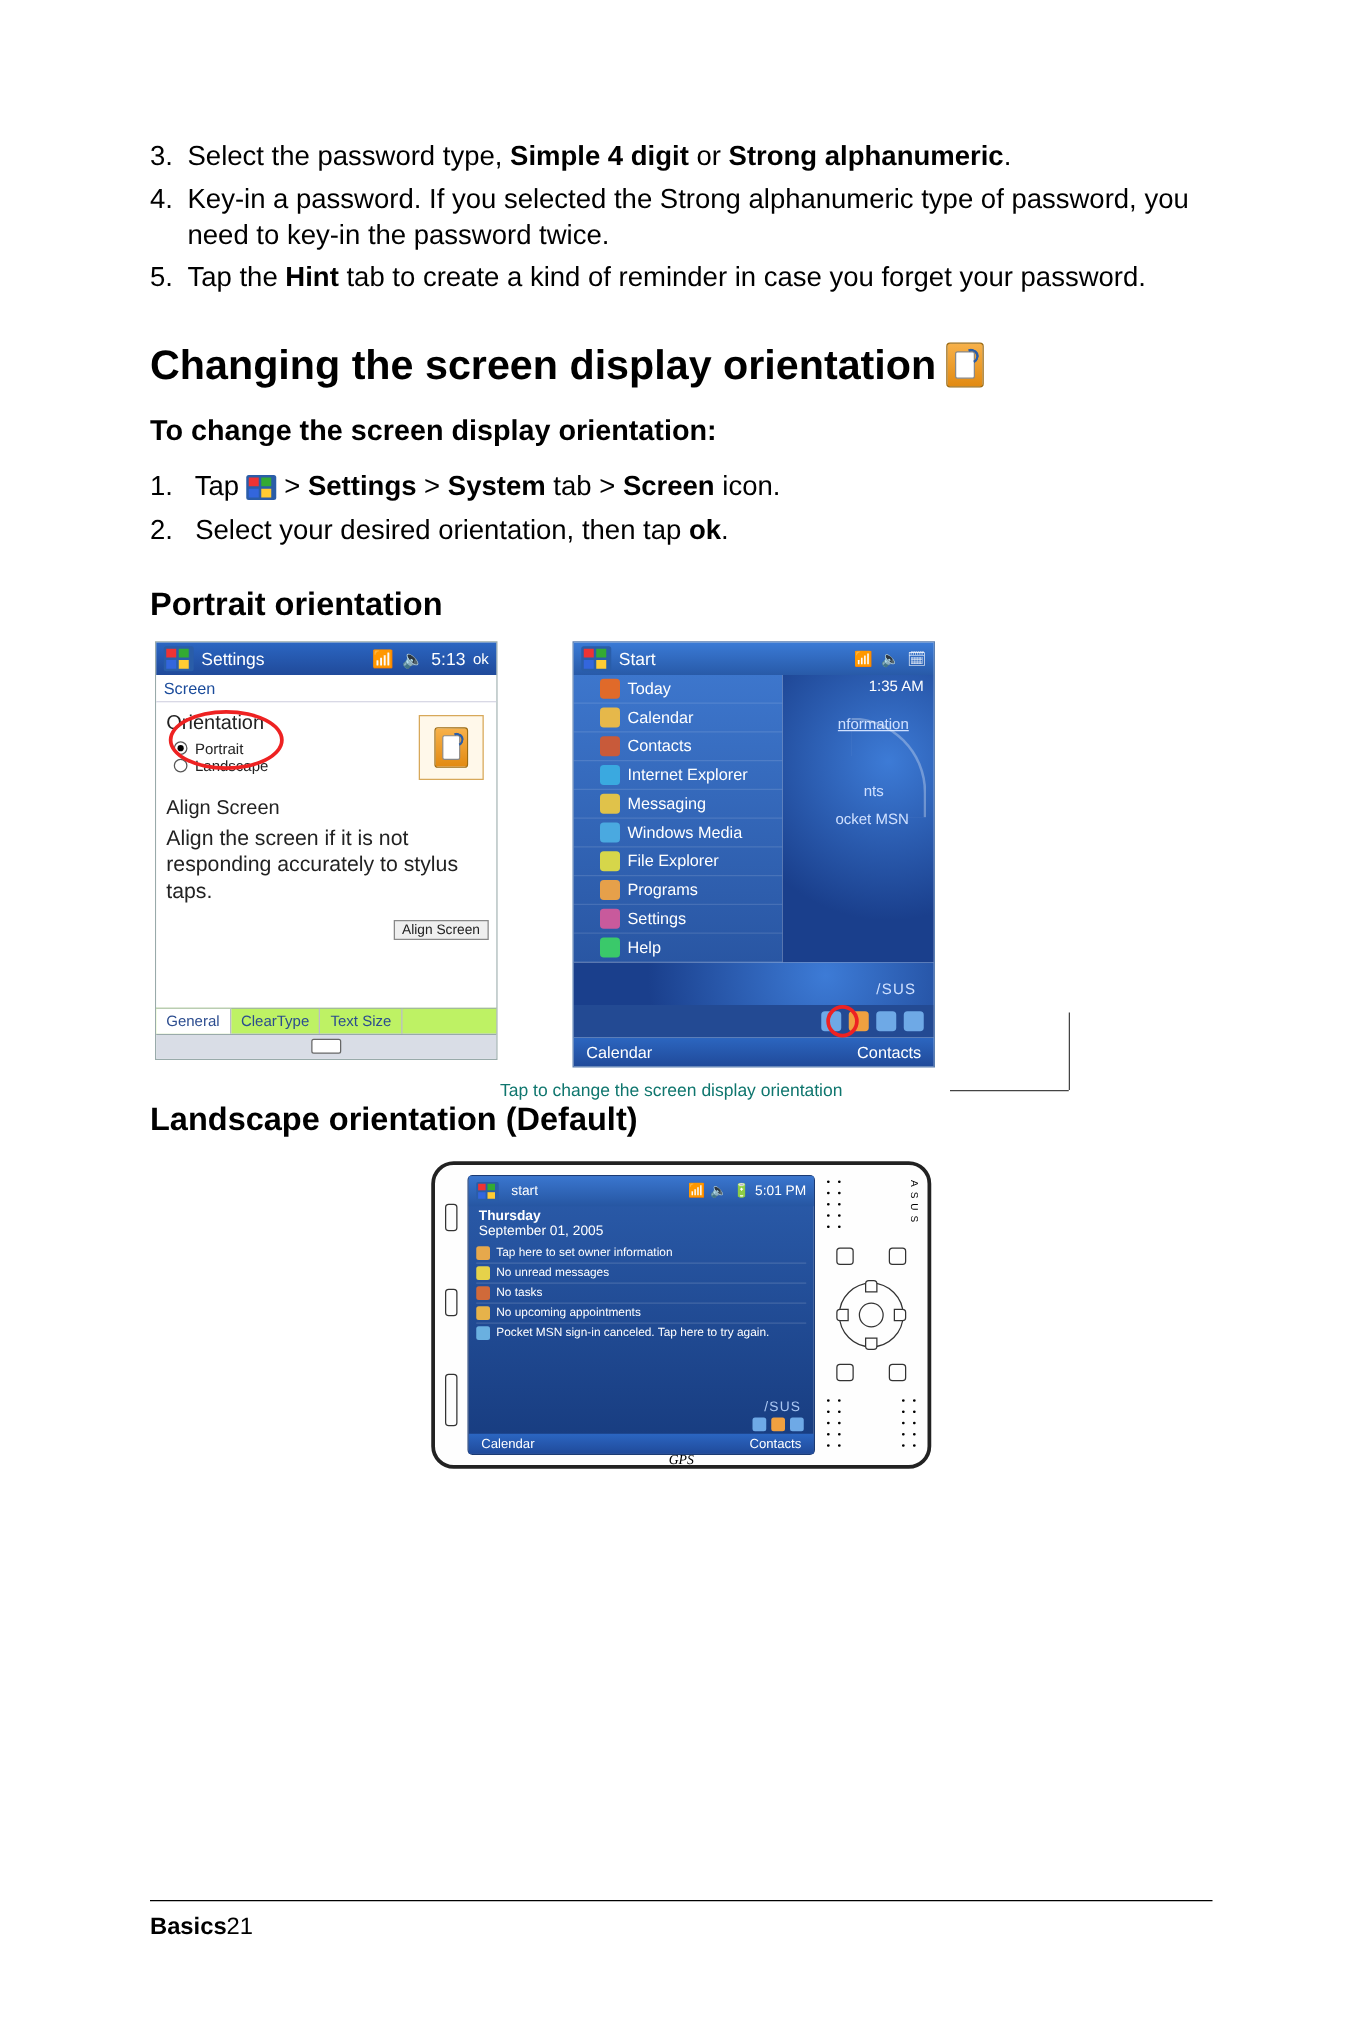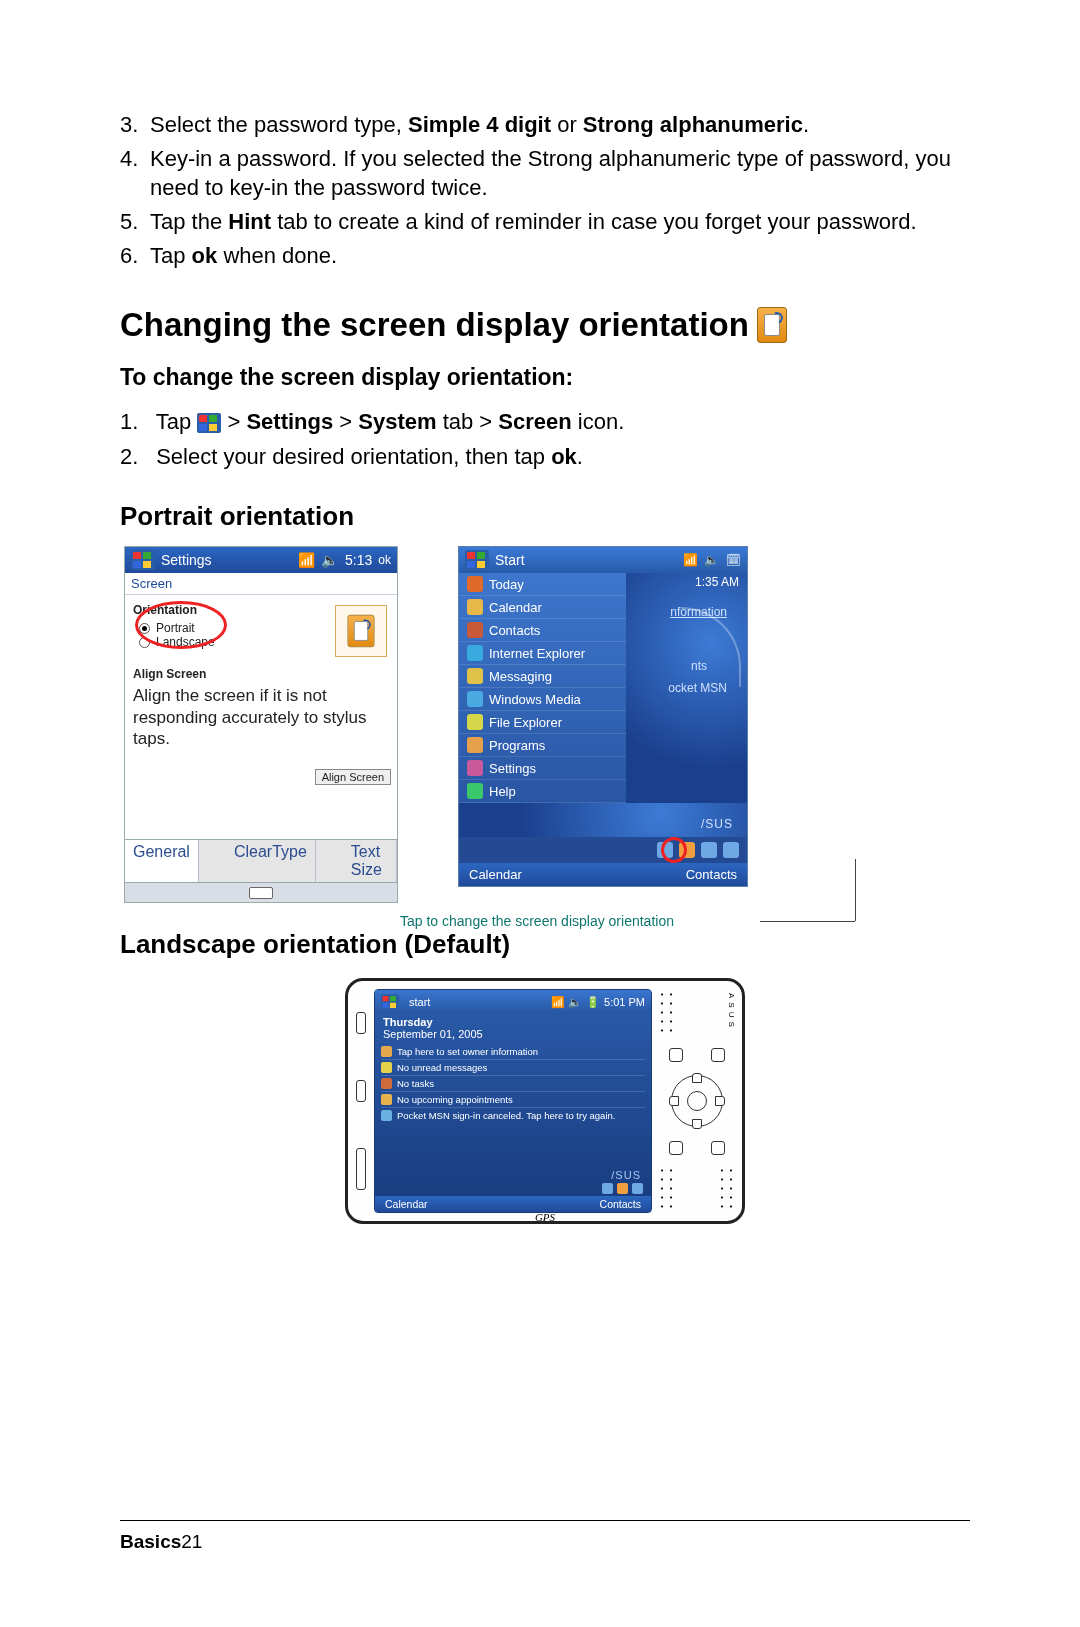--- a/index.html
+++ b/index.html
@@ -64,41 +64,41 @@
 
   
   .shots-row { display: flex; gap: 60px; align-items: flex-start; margin-left: 4px; }
 
   .wm-shot { width: 274px; border: 1px solid #9aa; font-family: Tahoma, Arial, sans-serif; }
   .wm-title { background: linear-gradient(#2b66c2,#204a9a); color:#fff; font-size:14px; padding:3px 6px; display:flex; align-items:center; gap:6px; }
   .wm-title .spacer { flex:1; }
   .wm-title .ok { font-size:12px; }
   .wm-sub { background:#fff; color:#1a4b9b; font-size:13px; padding:3px 6px; border-bottom:1px solid #ccd; }
   .wm-body { background:#fff; padding:8px 8px 8px 8px; font-size:12px; color:#222; position:relative; height: 244px; }
-  .wm-body .group-title { font-weight:bold; font-size:12px; margin-bottom:4px; }
+  .wm-body .group-title { font-weight:normal; font-size:16px; margin-bottom:4px; }
   .wm-body .radio { display:flex; align-items:center; gap:6px; font-size:12px; margin-left:6px; }
   .wm-body .radio .dot { width:11px; height:11px; border:1px solid #555; border-radius:50%; display:inline-block; position:relative; }
   .wm-body .radio .dot.sel::after { content:""; position:absolute; left:2px; top:2px; width:5px; height:5px; background:#000; border-radius:50%; }
   .red-ring { position:absolute; border:3px solid #e22; border-radius:50%; }
   .ring1 { width:92px; height:48px; left:2px; top:-2px; }
   .align-block { margin-top:18px; }
   .align-block .desc { font-size:17px; line-height:1.25; margin-top:2px; }
   .align-btn { position:absolute; right:6px; bottom:54px; font-size:11px; border:1px solid #888; background:#efefef; padding:1px 6px; }
   .rotate-btn-inside { position:absolute; right:10px; top:10px; width:52px; height:52px; border:1px solid #d7a85a; background:#fff8ea; display:flex; align-items:center; justify-content:center; }
-  .wm-tabs { background:#e5e5e5; border-top:1px solid #9aa; display:flex; font-size:16px;gap:27px; }
+  .wm-tabs { background:#bef264; border-top:1px solid #9aa; display:flex; font-size:12px; }
   .wm-tabs .tab { padding:3px 8px; border-right:1px solid #bbc; color:#2b4c8f; }
   .wm-tabs .tab.active { background:#fff; }
   .wm-foot { background:#d9dde6; height:20px; border-top:1px solid #9aa; display:flex; align-items:center; justify-content:center; }
   .wm-foot .kbd { width:24px; height:12px; border:1px solid #666; border-radius:2px; background:#fff; }
 
   .wm-shot2 { width: 290px; border:1px solid #5a7eb0; font-family: Tahoma, Arial, sans-serif; }
   .wm-shot2 .wm-title2 { background: linear-gradient(#3a7ad6,#285aa8); color:#fff; font-size:14px; padding:3px 6px; display:flex; align-items:center; gap:6px; }
   .wm-shot2 .wm-title2 .spacer { flex:1; }
   .start-list { background: linear-gradient(#3d76cc 0%, #2956a3 100%); }
-  .start-item { display:flex; align-items:center; gap:6px; font-size:13px; color:#fff; padding:3px 8px; border-bottom:1px solid rgba(255,255,255,0.12); }
+  .start-item { display:flex; align-items:center; gap:6px; font-size:13px; color:#fff; padding:3px 21px; border-bottom:1px solid rgba(255,255,255,0.12); }
   .start-item .ic { width:16px; height:16px; border-radius:3px; display:inline-block; }
   .today-area { background: radial-gradient(circle at 70% 30%, #3d7bd6, #1a3f8c 70%); height:108px; position:relative; color:#cfe0ff; font-size:12px; }
   .today-area .time { position:absolute; right:8px; top:2px; font-size:12px; color:#fff; }
   .today-area .txt1 { position:absolute; right:20px; top:32px;text-decoration:underline; }
   .today-area .txt2 { position:absolute; right:40px; top:86px; }
   .today-area .txt3 { position:absolute; right:20px; top:108px; }
   .today-area .swoosh { position:absolute; right:6px; top:34px; width:60px; height:80px; border:2px solid rgba(255,255,255,0.3); border-left:none; border-bottom:none; border-radius:0 60px 0 0; }
   .asus-logo { position:absolute; right:14px; bottom:40px; color:#cfe0ff; font-size:12px; letter-spacing:1px; }
   .tray-row { background:#234a93; height:26px; display:flex; justify-content:flex-end; align-items:center; gap:6px; padding:0 8px; position:relative; }
   .tray-row .tray-ic { width:16px; height:16px; background:#6ea9e6; border-radius:3px; }
@@ -145,21 +145,20 @@
   .footer .lbl { font-weight:bold; }
   .footer .pg { font-weight:normal; }
 </style>
 </head>
 <body>
 
 <ol class="instructions">
   <li><span class="num">3.</span><span class="cont">Select the password type, <span class="bold">Simple 4 digit</span> or <span class="bold">Strong alphanumeric</span>.</span></li>
   <li><span class="num">4.</span><span class="cont">Key-in a password. If you selected the Strong alphanumeric type of password, you need to key-in the password twice.</span></li>
   <li><span class="num">5.</span><span class="cont">Tap the <span class="bold">Hint</span> tab to create a kind of reminder in case you forget your password.</span></li>
-  <li><span class="num">6.</span><span class="cont">Tap <span class="bold">ok</span> when done.</span></li>
 </ol>
 
 <h2 class="section-title">
   <span>Changing the screen display orientation</span>
   <span class="icon-rotate"></span>
 </h2>
 
 <h3 class="sub-title">To change the screen display orientation:</h3>
 
 <ol class="small-steps">

